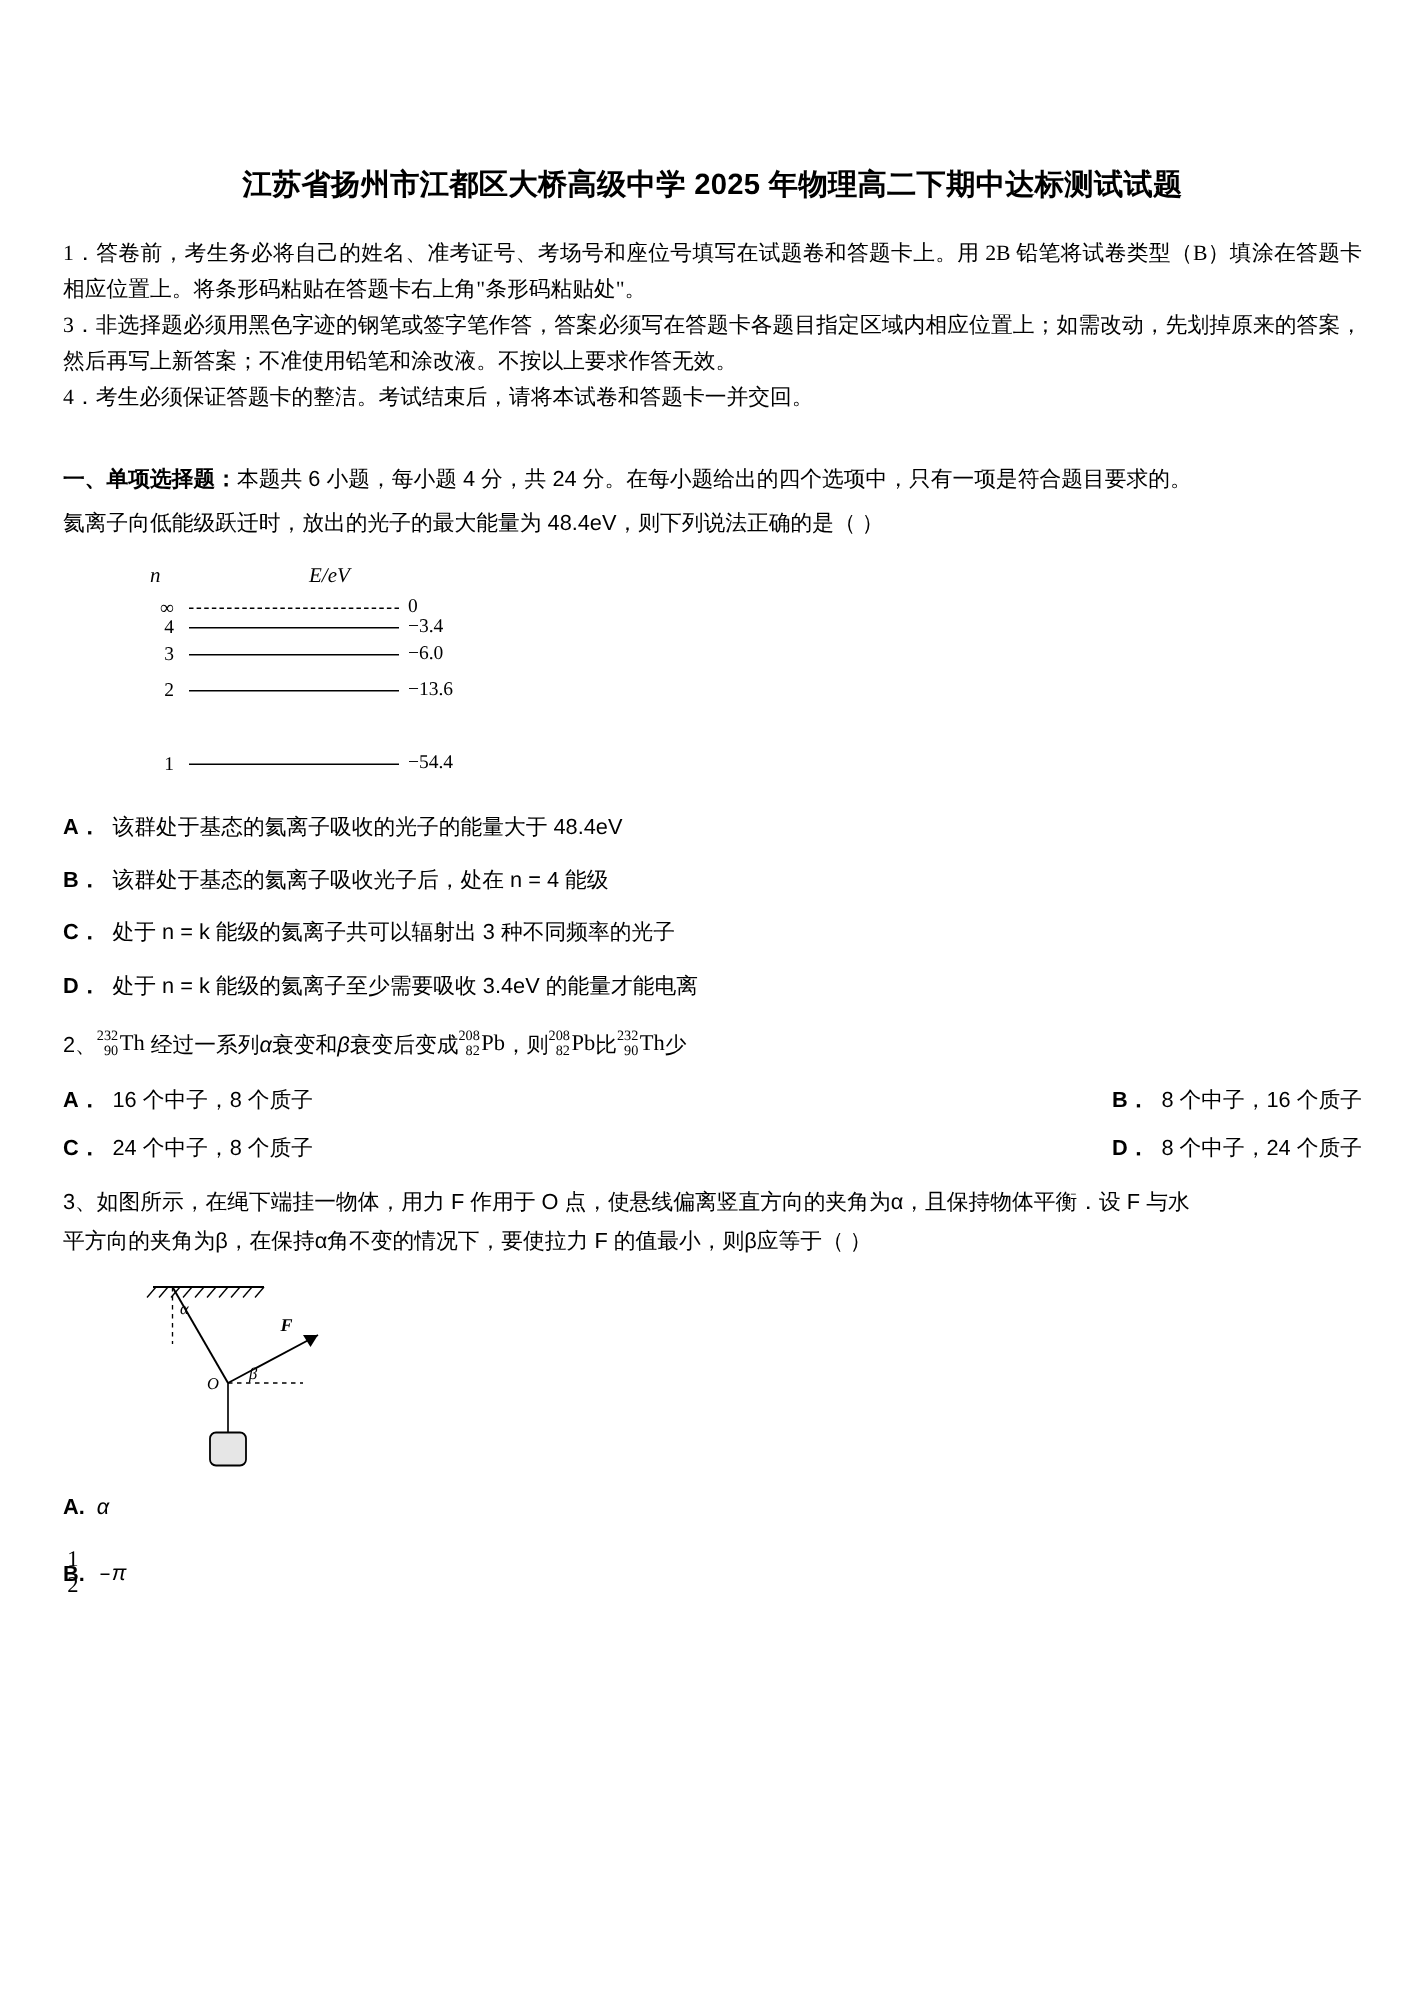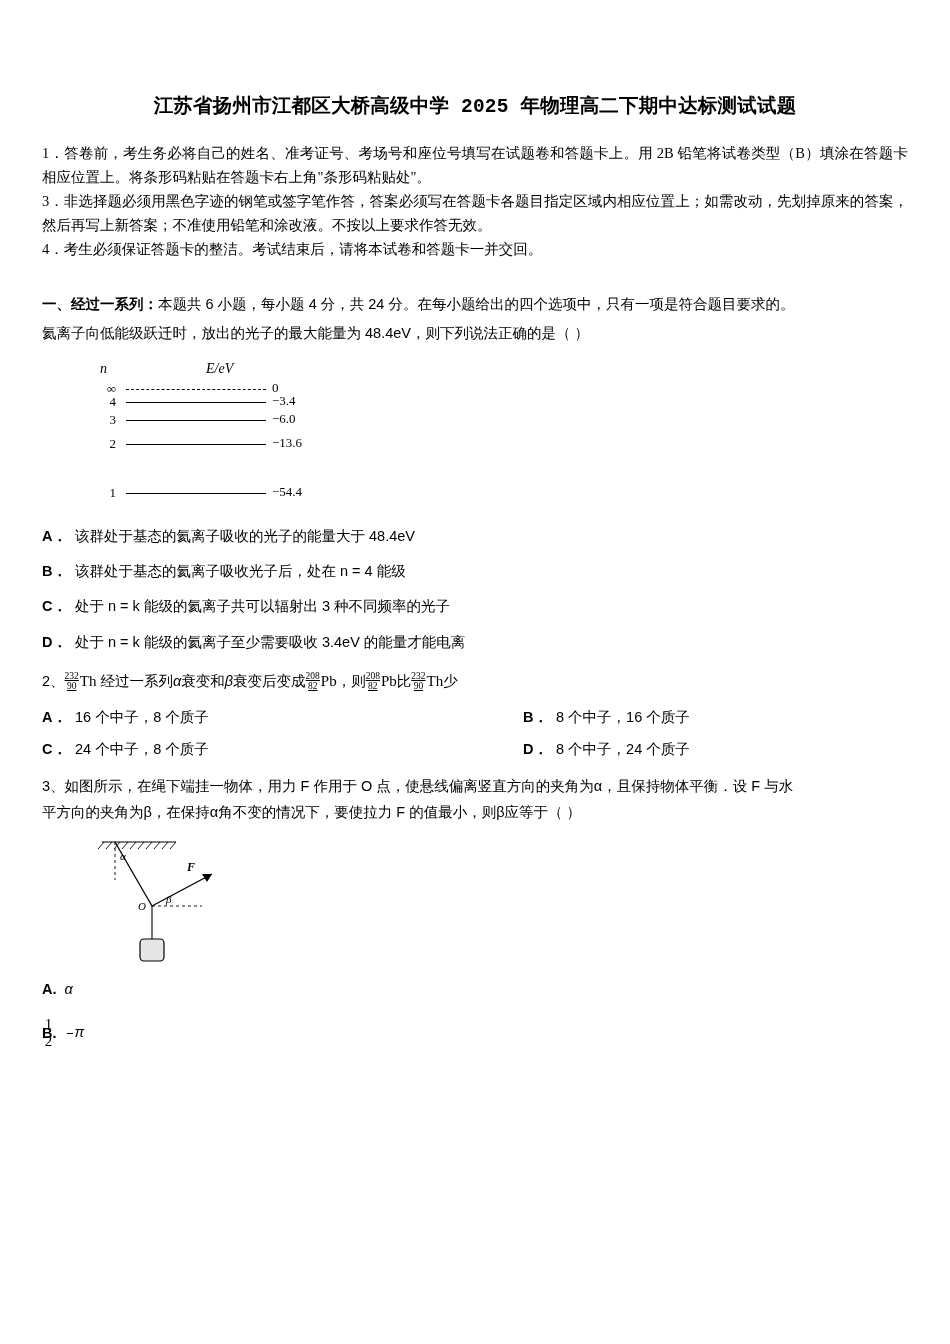--- a/index.html
+++ b/index.html
@@ -17,25 +17,25 @@
     position: relative;
     width: 950px;
     min-height: 1344px;
     padding: 0;
     box-sizing: border-box;
   }
   .content {
     padding: 95px 42px 20px 42px;
   }
   h1.doc-title {
-    font-family: Liberation Mono, monospace;
+    font-family: Liberation Sans, sans-serif;
     font-size: 19.5px;
     font-weight: bold;
     text-align: center;
-    margin: 0 0 22px 0;
+    margin: 16px 0 22px 0;
     letter-spacing: 0.2px;
     line-height: 1.3;
   }
   .notice-heading {
     font-family: "Liberation Sans", sans-serif;
     font-size: 14.5px;
     font-weight: bold;
     margin: 0 0 5px 0;
   }
   .notice-item {
@@ -76,21 +76,21 @@
   .opt .lbl { font-weight: bold; padding-right: 8px; }
   .opt .it { font-style: italic; }
 
   .opt-row {
     display: flex;
     font-family: "Liberation Sans", sans-serif;
     font-size: 14.5px;
     margin-top: 13px;
   }
   .opt-row .cell { width: 50%; }
-  .opt-row .cell.second { padding-left: 48px; box-sizing: border-box; }
+  .opt-row .cell.second { padding-left: 48px; box-sizing: border-box; text-align: right; }
   .opt-row .lbl { font-weight: bold; padding-right: 8px; }
 
   
   .fig-energy {
     position: relative;
     width: 340px;
     height: 150px;
     margin: 14px 0 14px 48px;
     font-family: "Liberation Serif", serif;
   }
@@ -118,25 +118,24 @@
     display: inline-block;
     vertical-align: middle;
     font-family: "Liberation Serif", serif;
     font-size: 15px;
     line-height: 1;
     position: relative;
   }
   .nuc .sub {
     display: inline-block;
     vertical-align: middle;
-    text-align: center;
+    text-align: right;
     font-size: 9.5px;
     line-height: 1.05;
     margin-right: 1px;
-    text-decoration: underline;
   }
   .nuc .sym { display: inline-block; vertical-align: middle; }
 
   
   .fig-force {
     position: relative;
     width: 230px;
     height: 130px;
     margin: 10px 0 10px 42px;
   }
@@ -164,21 +163,21 @@
     <h1 class="doc-title">江苏省扬州市江都区大桥高级中学 2025 年物理高二下期中达标测试试题</h1>
 
 
     <p class="notice-item">1．答卷前，考生务必将自己的姓名、准考证号、考场号和座位号填写在试题卷和答题卡上。用 2B 铅笔将试卷类型（B）填涂在答题卡相应位置上。将条形码粘贴在答题卡右上角"条形码粘贴处"。</p>
     <p class="notice-item">3．非选择题必须用黑色字迹的钢笔或签字笔作答，答案必须写在答题卡各题目指定区域内相应位置上；如需改动，先划掉原来的答案，然后再写上新答案；不准使用铅笔和涂改液。不按以上要求作答无效。</p>
     <p class="notice-item">4．考生必须保证答题卡的整洁。考试结束后，请将本试卷和答题卡一并交回。</p>
 
     <div class="gap-lg"></div>
 
     <p class="section-head">
-      <b>一、经过一系列：</b><span>本题共 6 小题，每小题 4 分，共 24 分。在每小题给出的四个选项中，只有一项是符合题目要求的。</span>
+      <b>一、单项选择题：</b><span>本题共 6 小题，每小题 4 分，共 24 分。在每小题给出的四个选项中，只有一项是符合题目要求的。</span>
     </p>
 
     <p class="q-text">氦离子向低能级跃迁时，放出的光子的最大能量为 48.4eV，则下列说法正确的是（      ）</p>
 
     <div class="fig-energy">
       <span class="axis-n">n</span>
       <span class="axis-e">E/eV</span>
 
       <span class="nlab" style="left:6px; top:20px;">∞</span>
       <span class="lvl dashed" style="left:36px; top:28px; width:140px;"></span>

